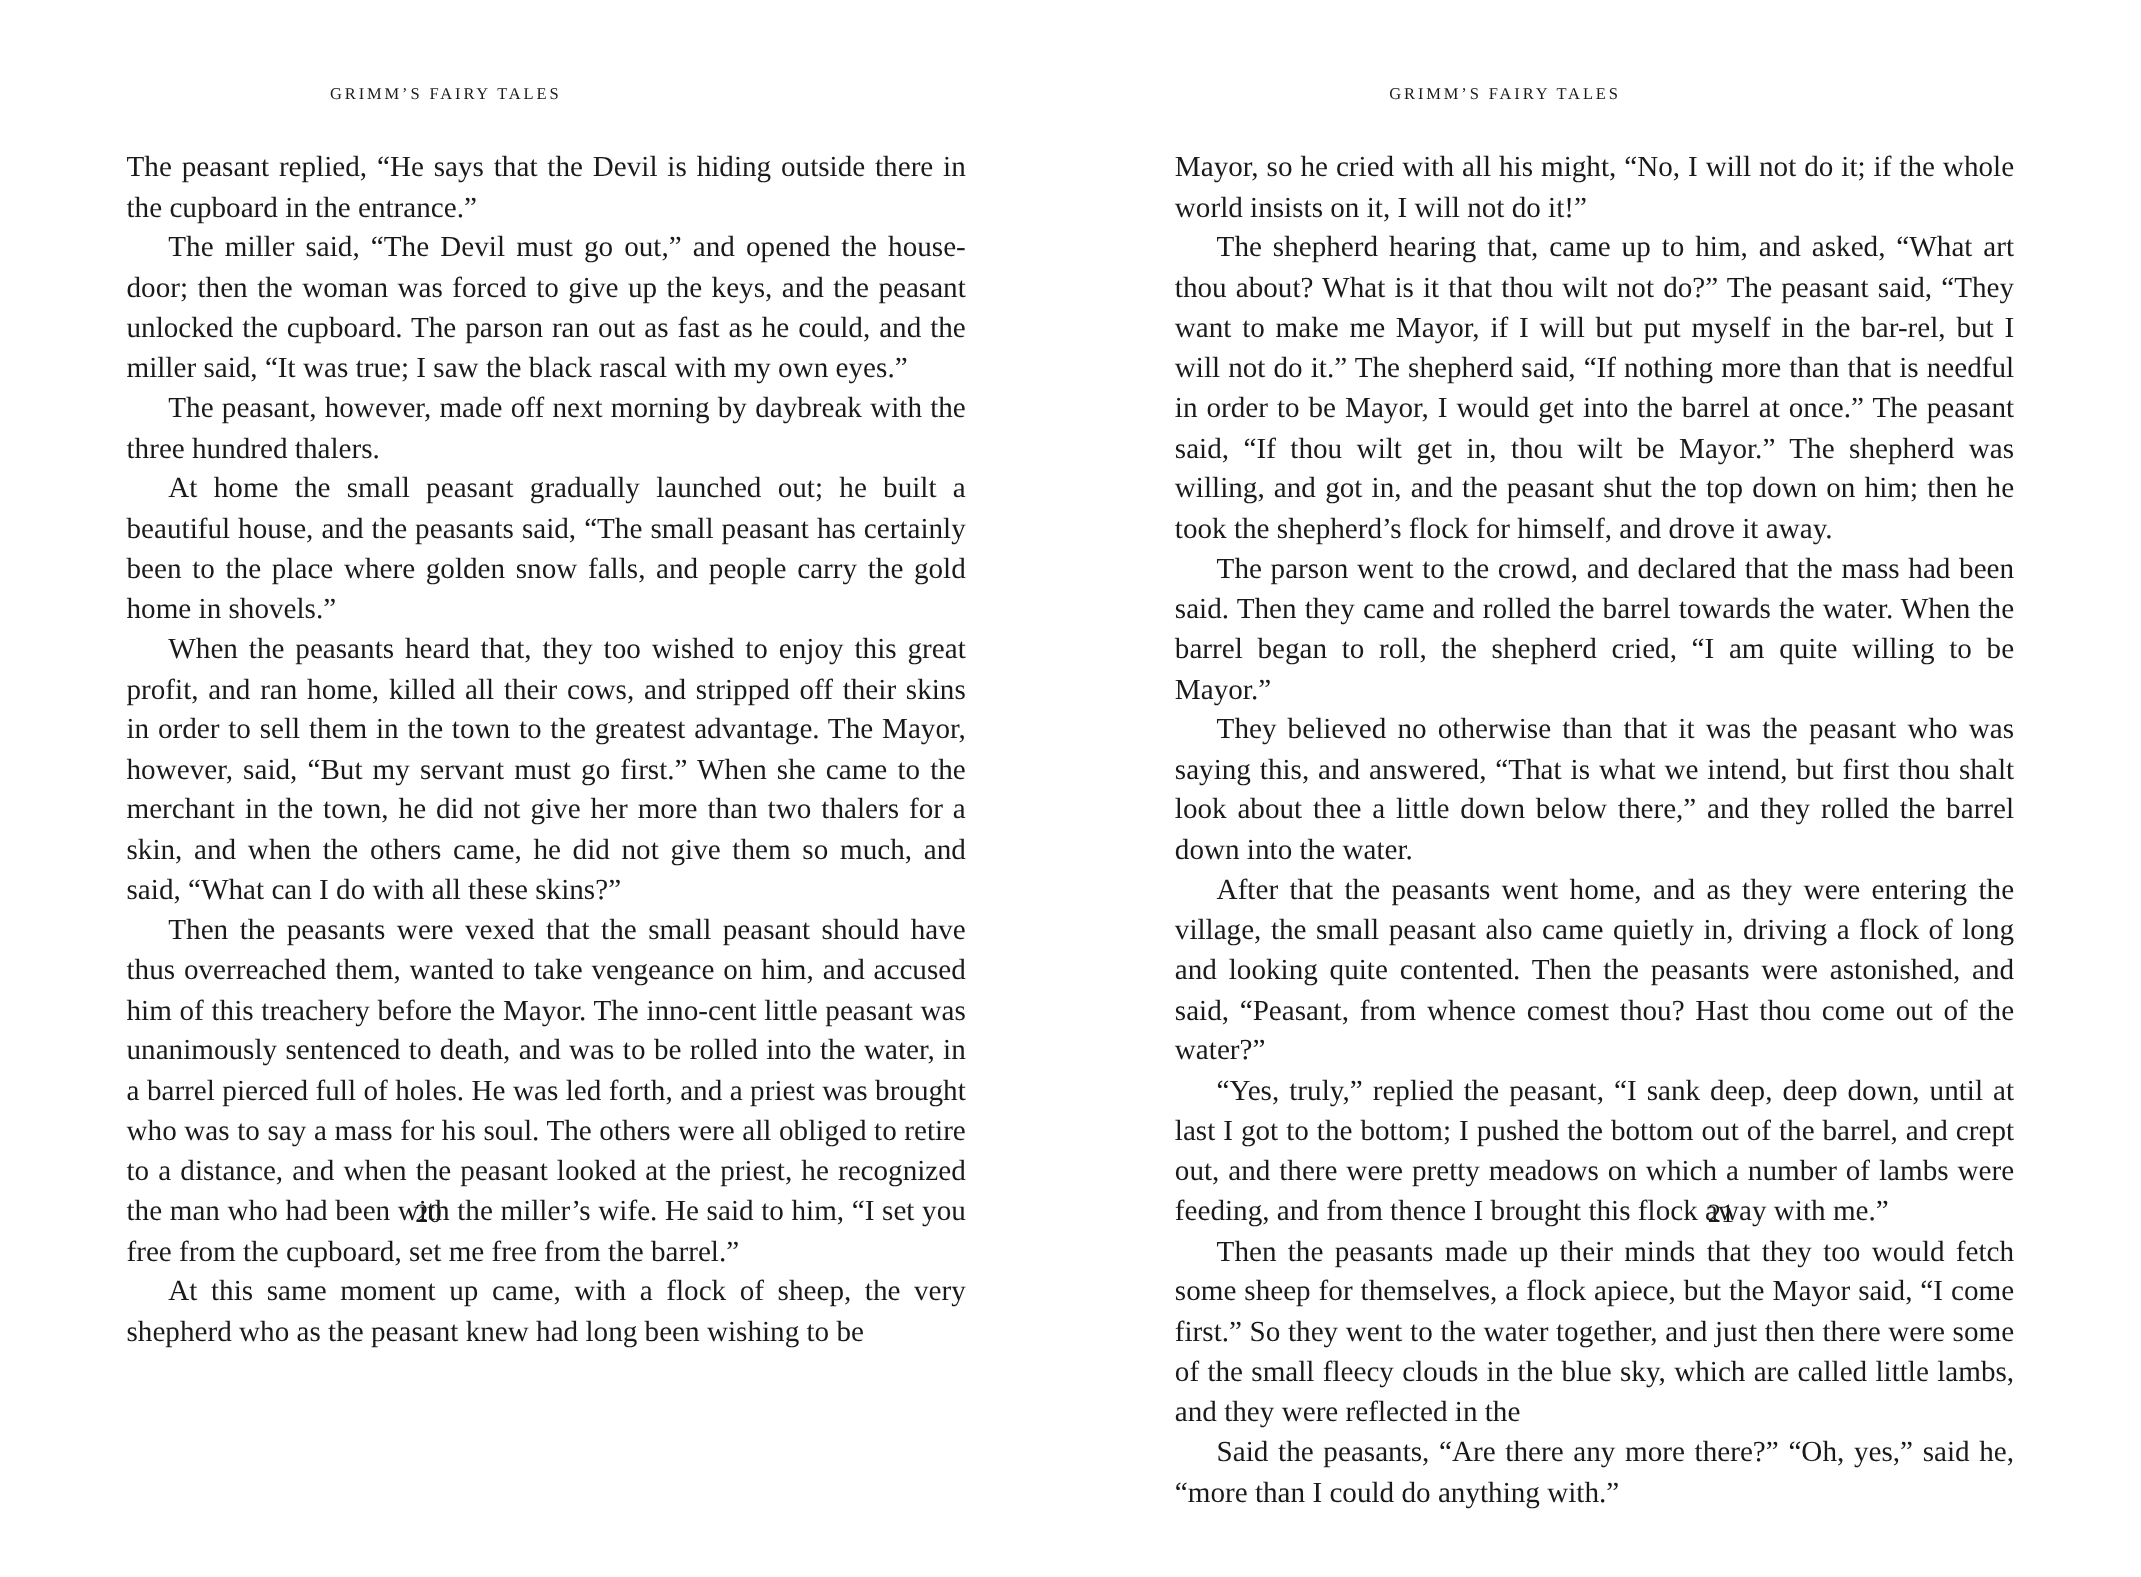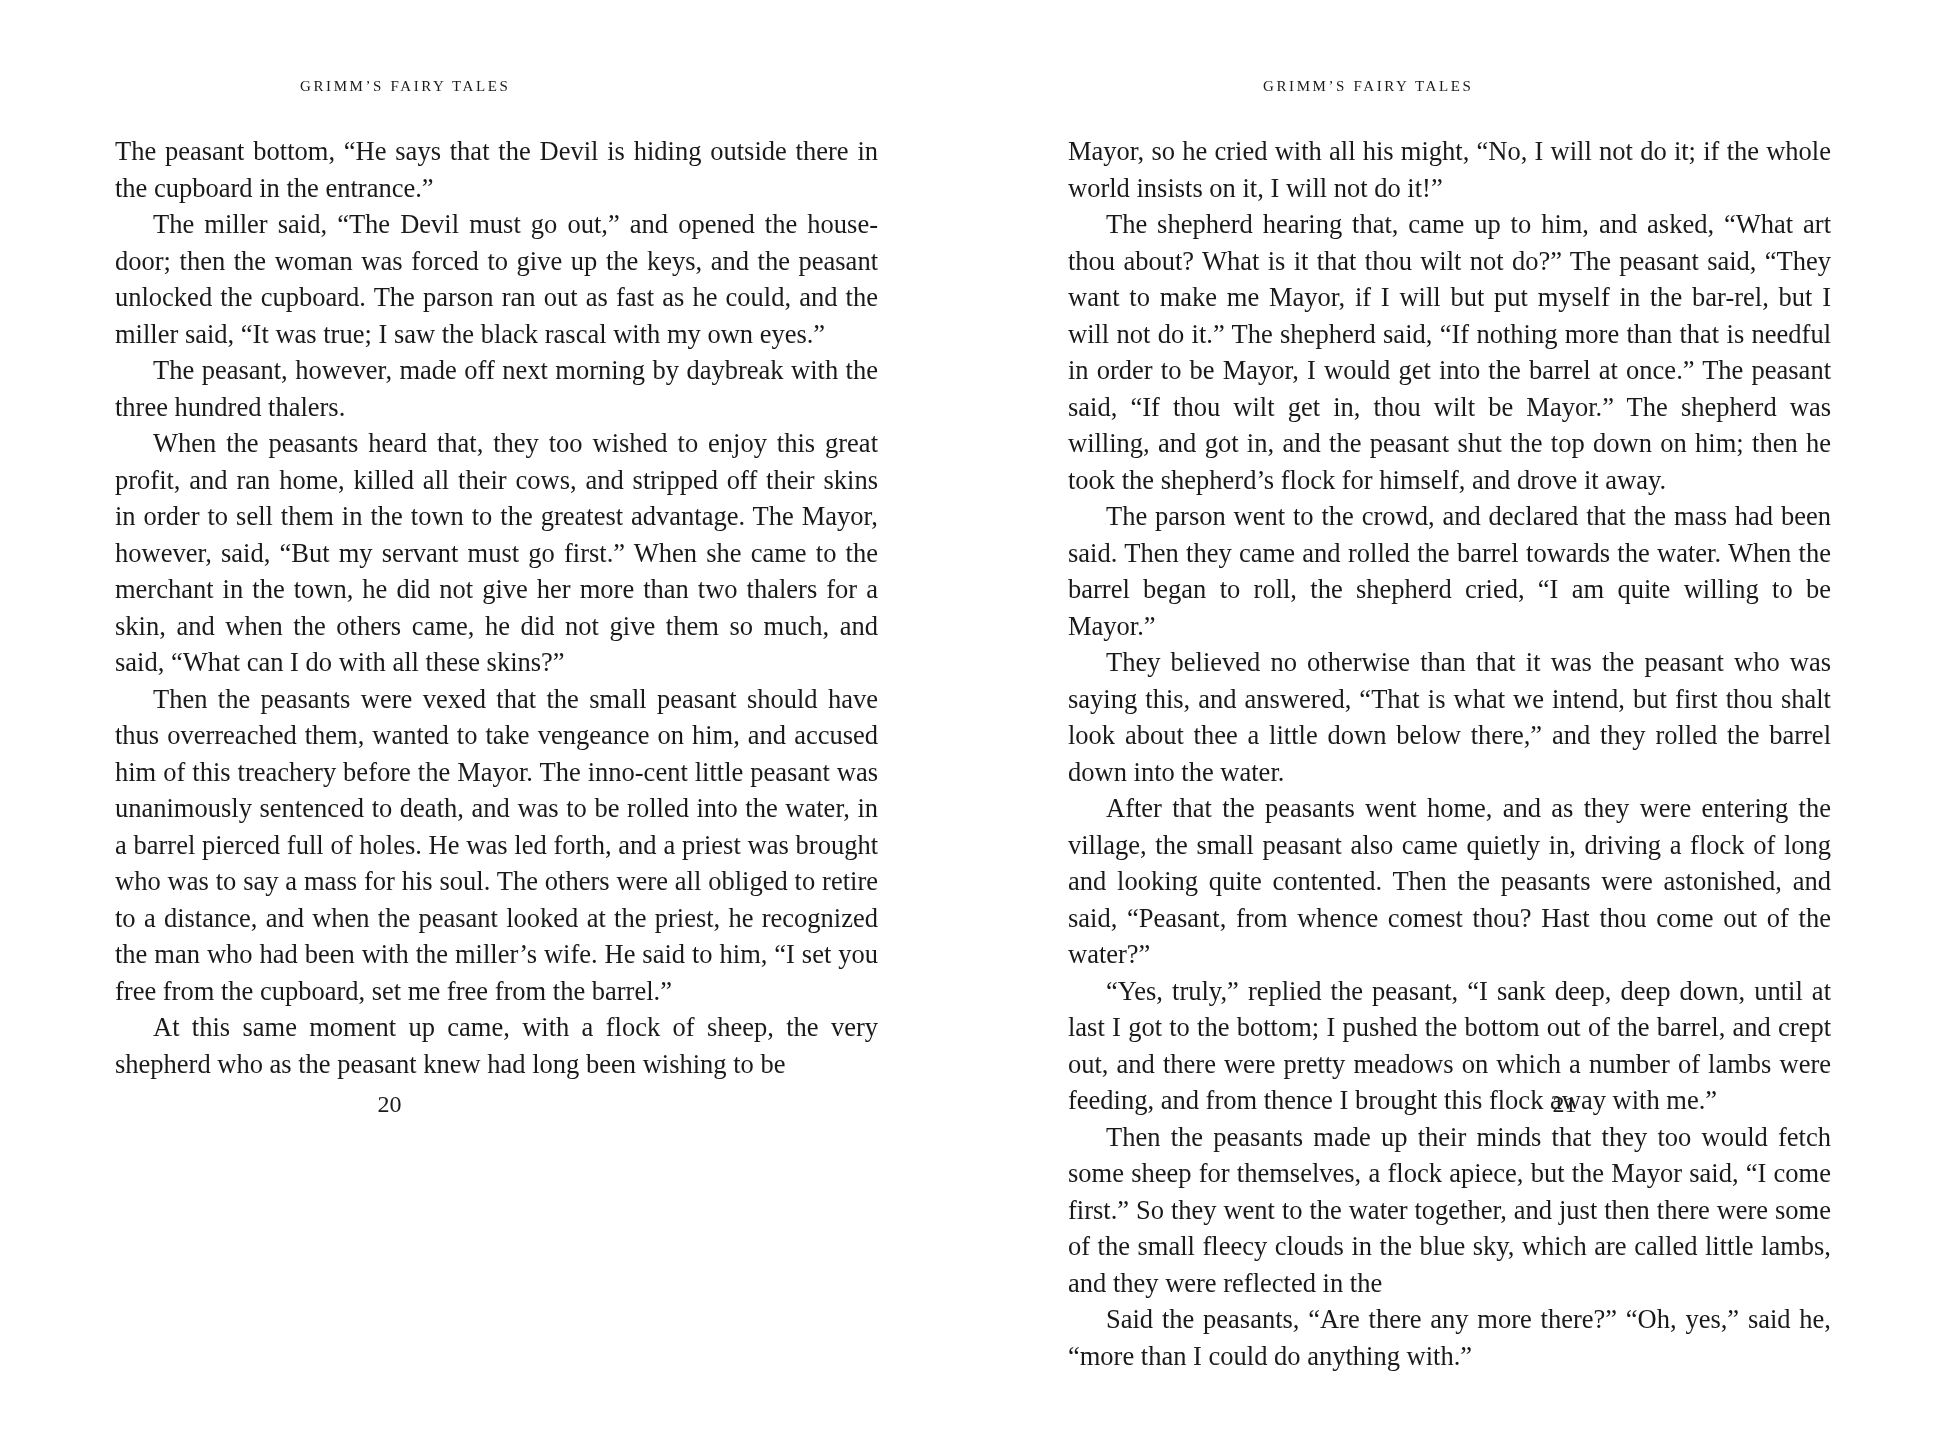--- a/index.html
+++ b/index.html
@@ -88,23 +88,24 @@
   }
 </style>
 </head>
 <body>
 
 <div class="spread">
 
   <div class="page page-left">
     <div class="running-head">GRIMM’S FAIRY TALES</div>
     <div class="column">
-      <p class="para first">The peasant bottom, “He says that the Devil is hiding outside there in the cupboard in the entrance.”</p>
+      <p class="para first">The peasant replied, “He says that the Devil is hiding outside there in the cupboard in the entrance.”</p>
       <p class="para">The miller said, “The Devil must go out,” and opened the house-door; then the woman was forced to give up the keys, and the peasant unlocked the cupboard. The parson ran out as fast as he could, and the miller said, “It was true; I saw the black rascal with my own eyes.”</p>
       <p class="para">The peasant, however, made off next morning by daybreak with the three hundred thalers.</p>
+      <p class="para">At home the small peasant gradually launched out; he built a beautiful house, and the peasants said, “The small peasant has certainly been to the place where golden snow falls, and people carry the gold home in shovels.”</p>
       <p class="para">When the peasants heard that, they too wished to enjoy this great profit, and ran home, killed all their cows, and stripped off their skins in order to sell them in the town to the greatest advantage. The Mayor, however, said, “But my servant must go first.” When she came to the merchant in the town, he did not give her more than two thalers for a skin, and when the others came, he did not give them so much, and said, “What can I do with all these skins?”</p>
       <p class="para">Then the peasants were vexed that the small peasant should have thus overreached them, wanted to take vengeance on him, and accused him of this treachery before the Mayor. The inno-cent little peasant was unanimously sentenced to death, and was to be rolled into the water, in a barrel pierced full of holes. He was led forth, and a priest was brought who was to say a mass for his soul. The others were all obliged to retire to a distance, and when the peasant looked at the priest, he recognized the man who had been with the miller’s wife. He said to him, “I set you free from the cupboard, set me free from the barrel.”</p>
       <p class="para">At this same moment up came, with a flock of sheep, the very shepherd who as the peasant knew had long been wishing to be</p>
     </div>
     <div class="folio">20</div>
   </div>
 
   <div class="page page-right">
     <div class="running-head">GRIMM’S FAIRY TALES</div>
     <div class="column">

